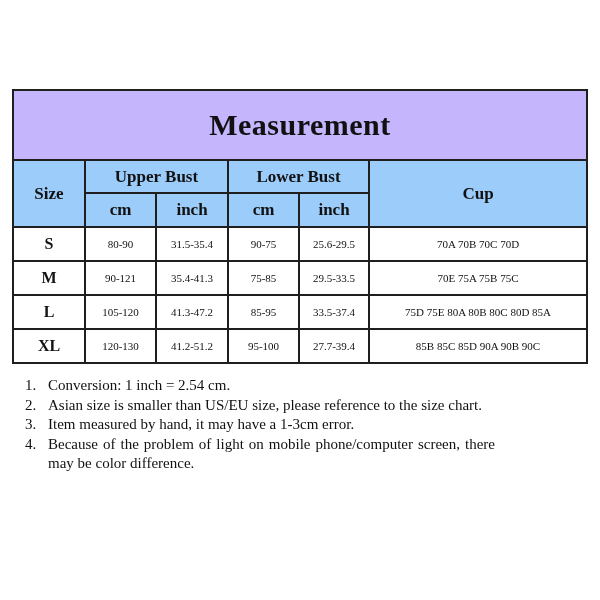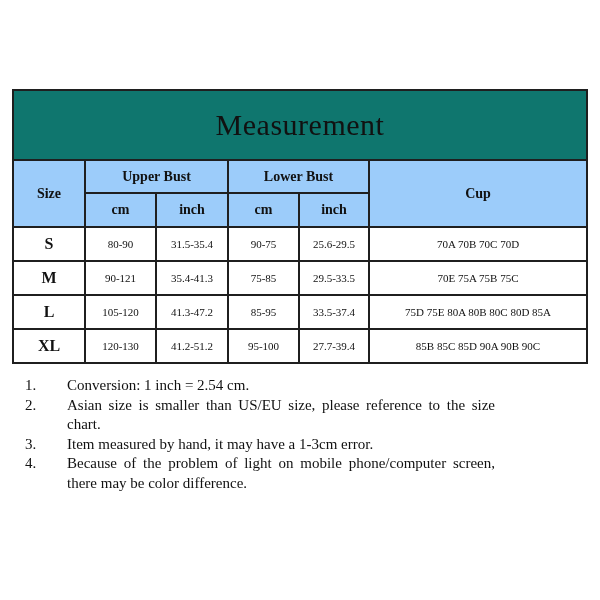--- a/index.html
+++ b/index.html
@@ -28,29 +28,29 @@
   table.size-table td {
     border: 2px solid #1f1f1f;
     text-align: center;
     vertical-align: middle;
     padding: 0;
     overflow: hidden;
     white-space: nowrap;
   }
   .title-cell {
     height: 68px;
-    background: #0f766e;
+    background: #c4b5fd;
     font-size: 30px;
-    font-weight: normal;
+    font-weight: bold;
     letter-spacing: 0.5px;
   }
   .hdr {
     background: #9cccfa;
     font-weight: bold;
-    font-size: 14px;
+    font-size: 17px;
   }
   .hdr-sub { height: 32px; }
   .hdr-top { height: 31px; }
   tbody td {
     height: 32px;
     font-size: 11px;
     background: #ffffff;
   }
   td.size-col {
     font-weight: bold;
@@ -71,21 +71,20 @@
     font-size: 15px;
     line-height: 19.5px;
     margin: 0;
   }
   .tip-num {
     flex: 0 0 23px;
   }
   .tip-text {
     flex: 1 1 auto;
     text-align: justify;
-    margin-left: 19px;
   }
 </style>
 </head>
 <body>
 
 <div class="page">
 
   <table class="size-table">
     <colgroup>
       <col style="width:72px">

